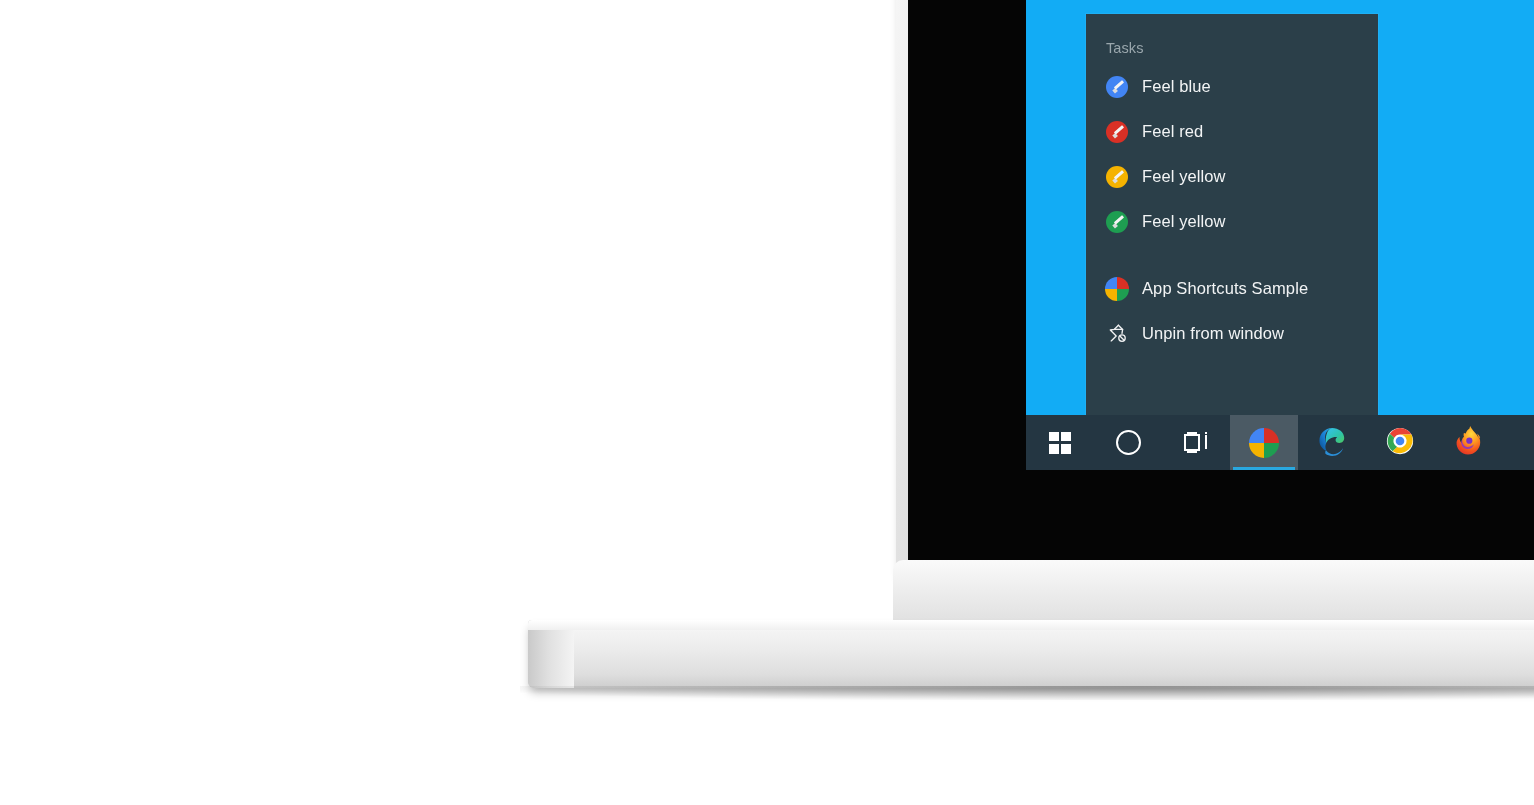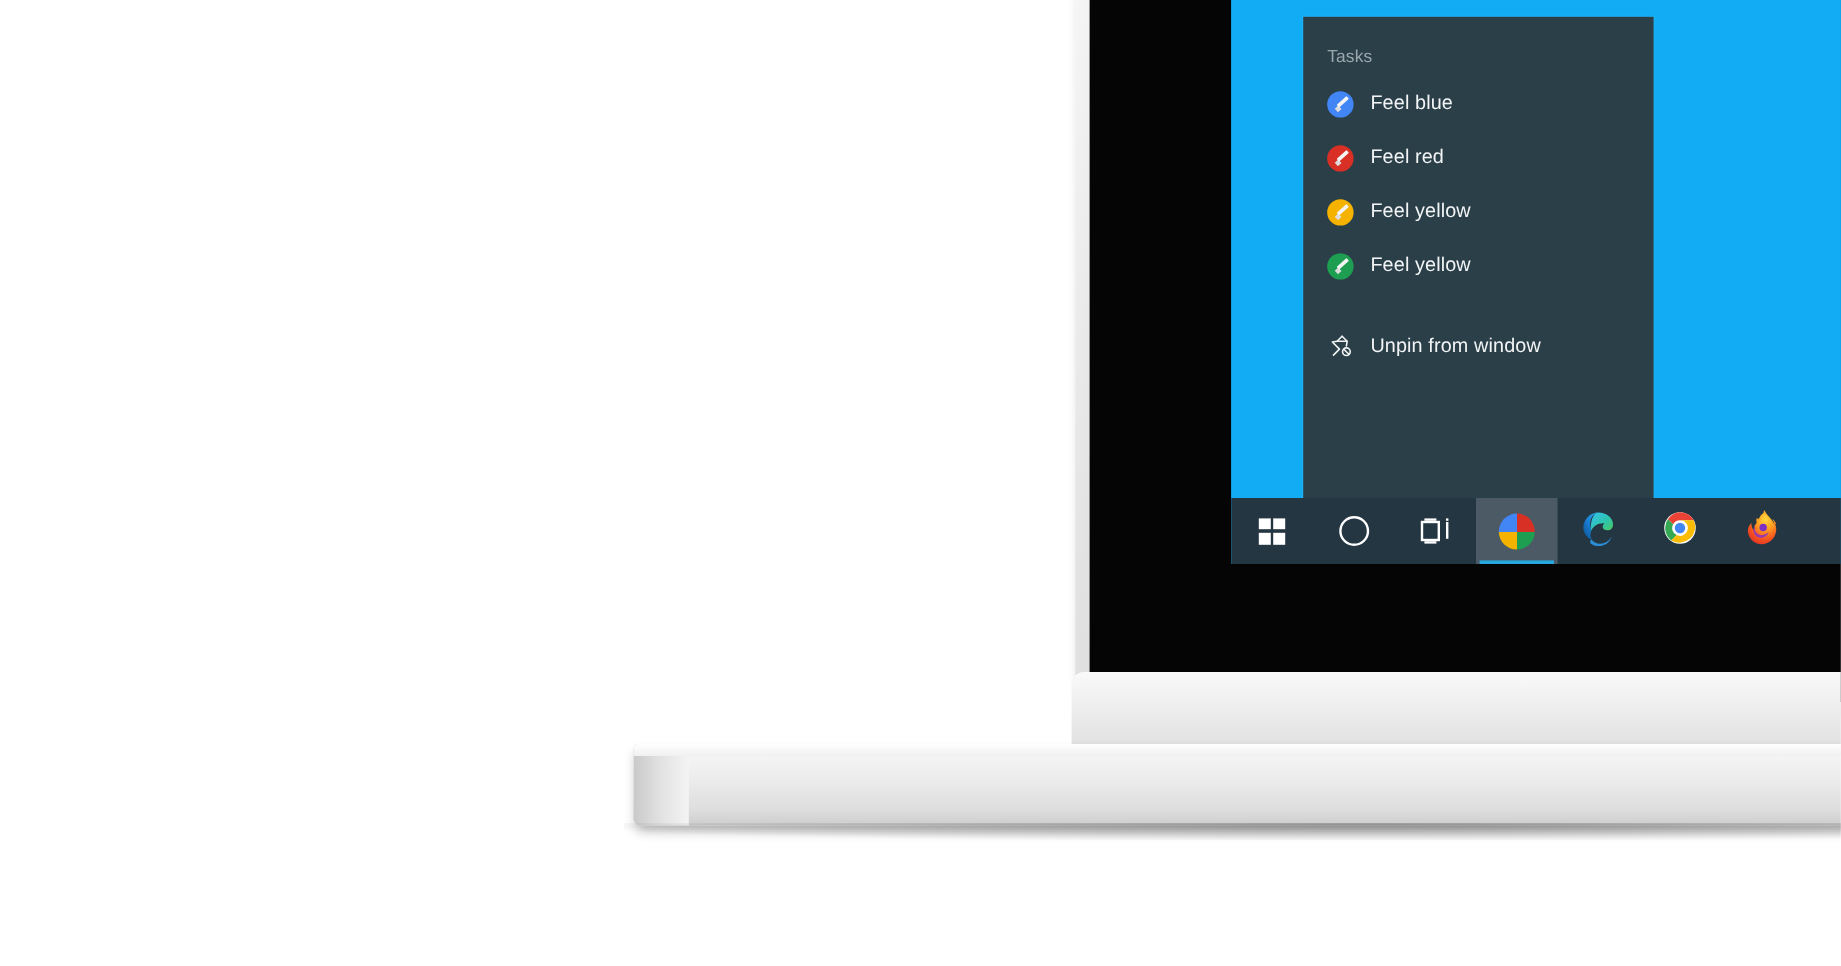--- a/index.html
+++ b/index.html
@@ -339,20 +339,26 @@
 
         <div class="jl-item">
           <span class="jl-icon">
             <span class="dot" style="background:#1e9e51"></span>
           </span>
           <span class="jl-label">Feel yellow</span>
         </div>
 
         <div class="jl-gap"></div>
 
+        <div class="jl-item">
+          <span class="jl-icon">
+            <span class="pie"></span>
+          </span>
+          <span class="jl-label">App Shortcuts Sample</span>
+        </div>
 
         <div class="jl-item">
           <span class="jl-icon">
             <svg width="24" height="24" viewBox="0 0 24 24" fill="none" stroke="#f0f2f3" stroke-width="1.35" stroke-linecap="round" stroke-linejoin="round">
               <path d="M13.4 3.2 L9.2 7.4 L5.3 8.0 L11.2 13.9 L6.2 18.9"></path>
               <path d="M13.4 3.2 L17.6 7.4 L17.0 11.3"></path>
               <path d="M9.2 7.4 L17.6 7.4"></path>
               <circle cx="17.0" cy="16.1" r="3.2"></circle>
               <path d="M14.9 14.1 L19.1 18.2"></path>
             </svg>

